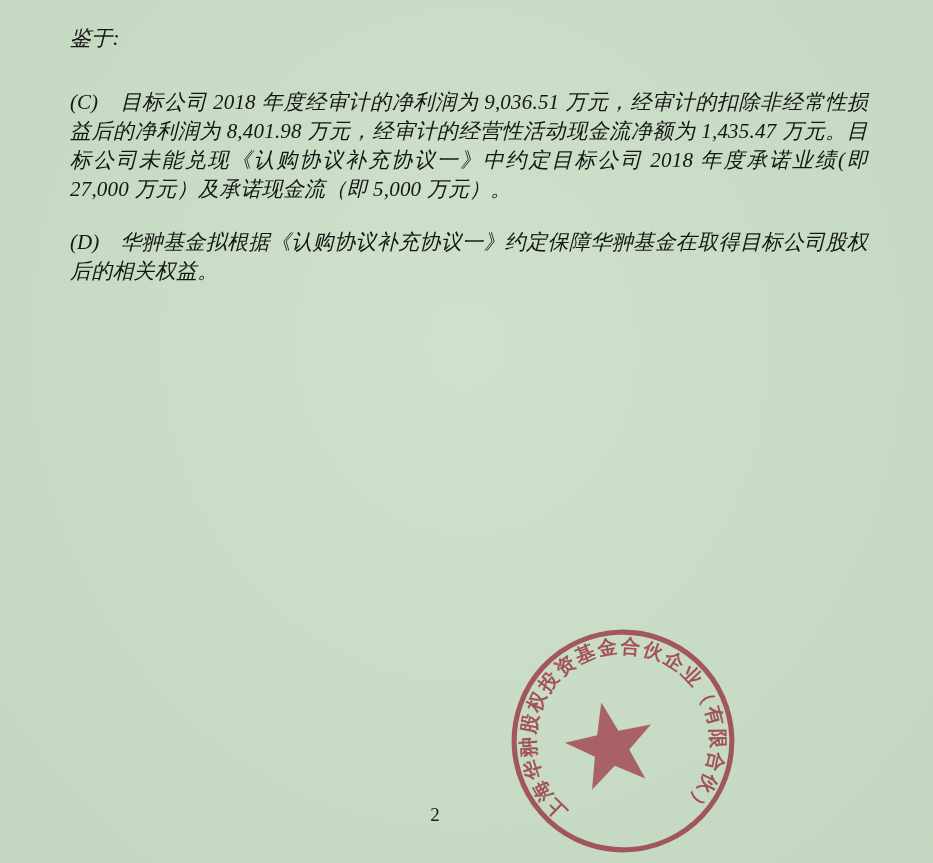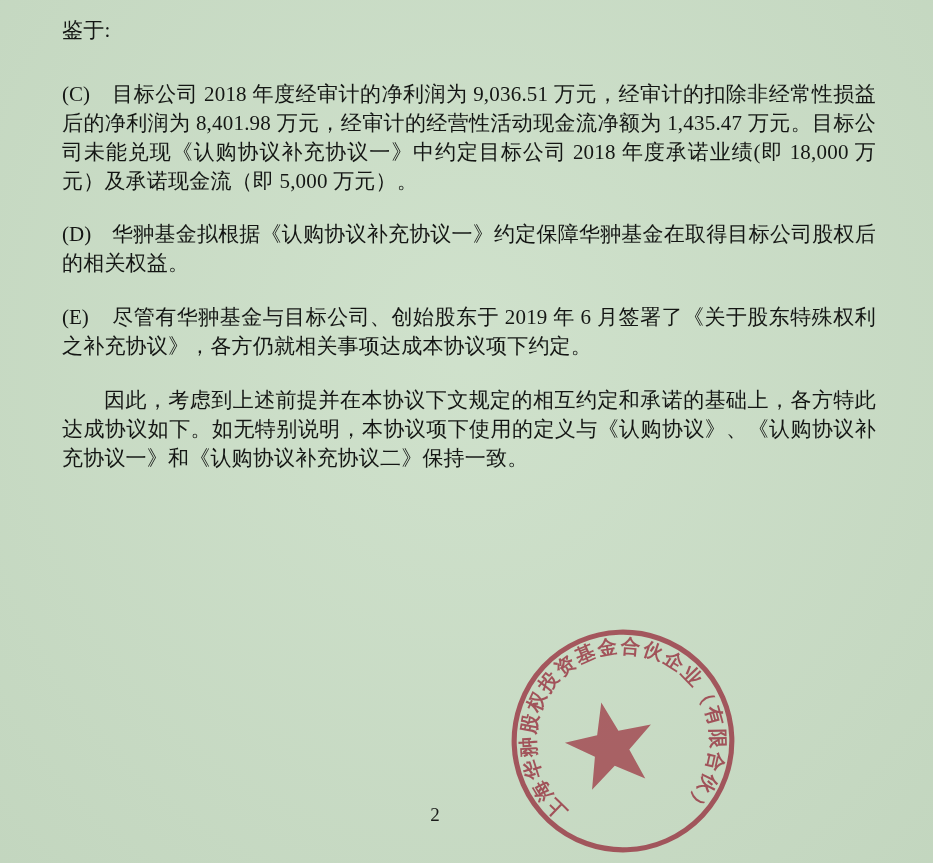--- a/index.html
+++ b/index.html
@@ -11,21 +11,21 @@
     overflow:hidden;
     font-family:"Liberation Serif","DejaVu Serif",serif;
   }
   .doc-text{
     position:absolute;left:62px;top:16px;width:814px;
     color:#141614;
     font-size:21px;line-height:29px;
     text-align:justify;
     letter-spacing:0.2px;
   }
-  .doc-text p{margin:0;padding:0;}
+  .doc-text p{margin:8px;padding:0;font-style:italic;}
   p.preamble{margin-bottom:35px;text-align:left;}
   p.recital{margin-bottom:25px;}
   p.recital-a{margin-bottom:24px;}
   p.recital-c{margin-bottom:24px;}
   .rlabel{display:inline-block;width:50px;letter-spacing:0;}
   p.closing{text-indent:42px;}
   .page-number{
     position:absolute;left:415px;top:804px;width:40px;
     text-align:center;
     font-size:19px;color:#1a1c1a;
@@ -51,27 +51,25 @@
 <body>
 
 <div class="page">
 
   <div class="doc-text">
 
     <p class="preamble">鉴于:</p>
 
 
 
-    <p class="recital recital-c"><span class="rlabel">(C)</span><span>目标公司 2018 年度经审计的净利润为 9,036.51 万元，经审计的扣除非经常性损益后的净利润为 8,401.98 万元，经审计的经营性活动现金流净额为 1,435.47 万元。目标公司未能兑现《认购协议补充协议一》中约定目标公司 2018 年度承诺业绩(即 18,000 万元）及承诺现金流（即 5,000 万元）。</span></p>
+    <p class="recital recital-c"><span class="rlabel">(C)</span><span>目标公司 2018 年度经审计的净利润为 9,036.51 万元，经审计的扣除非经常性损益后的净利润为 8,401.98 万元，经审计的经营性活动现金流净额为 1,435.47 万元。目标公司未能兑现《认购协议补充协议一》中约定目标公司 2018 年度承诺业绩(即 27,000 万元）及承诺现金流（即 5,000 万元）。</span></p>
 
     <p class="recital"><span class="rlabel">(D)</span><span>华翀基金拟根据《认购协议补充协议一》约定保障华翀基金在取得目标公司股权后的相关权益。</span></p>
 
-    <p class="recital"><span class="rlabel">(E)</span><span>尽管有华翀基金与目标公司、创始股东于 2019 年 6 月签署了《关于股东特殊权利之补充协议》，各方仍就相关事项达成本协议项下约定。</span></p>
 
-    <p class="closing">因此，考虑到上述前提并在本协议下文规定的相互约定和承诺的基础上，各方特此达成协议如下。如无特别说明，本协议项下使用的定义与《认购协议》、《认购协议补充协议一》和《认购协议补充协议二》保持一致。</p>
 
   </div>
 
   <div class="stamp">
     <svg viewBox="0 0 224 224">
       <circle class="ring" cx="112" cy="112" r="106"></circle>
       <polygon class="star" transform="rotate(-10 100 118)" points="100,73 110.6,103.4 142.8,104.1 117.1,123.6 126.5,154.4 100,136 73.5,154.4 82.9,123.6 57.2,104.1 89.4,103.4"></polygon>
       <defs>
         <path id="seal-arc" d="M 56.7 177.9 A 86 86 0 1 1 167.3 177.9" fill="none"></path>
       </defs>

